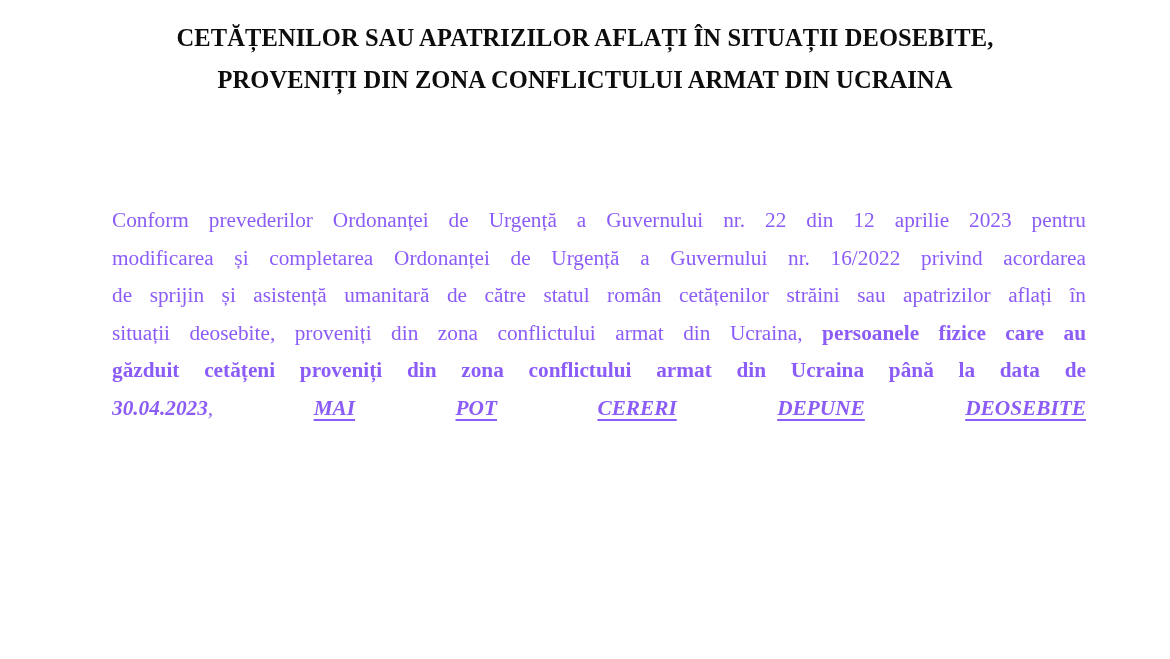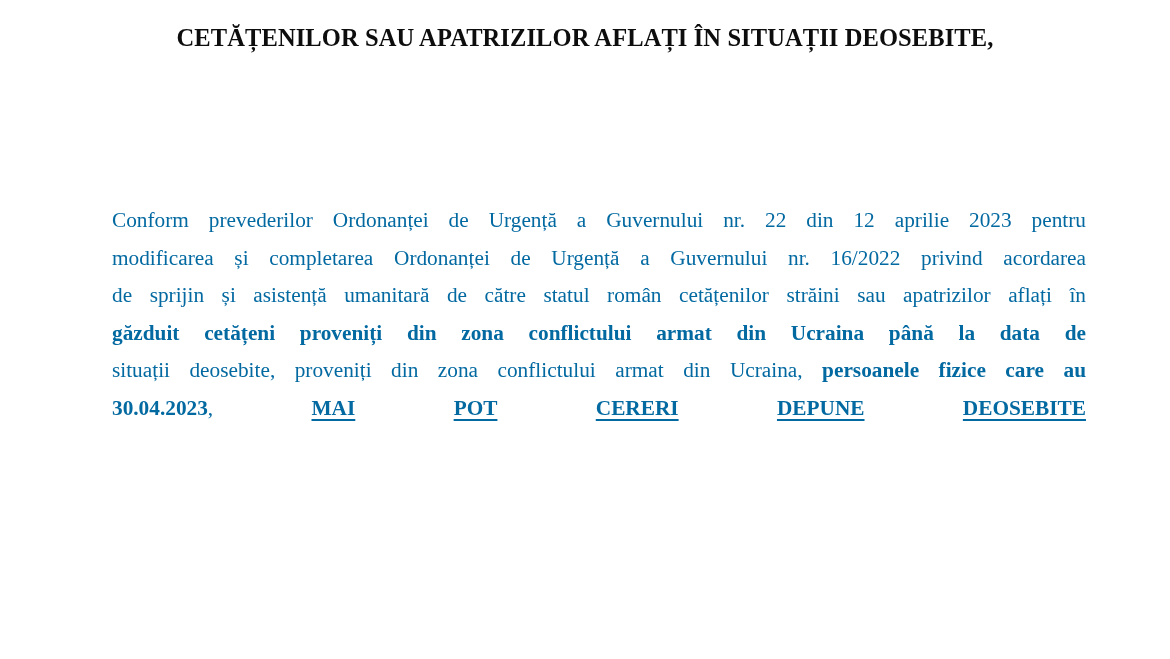--- a/index.html
+++ b/index.html
@@ -40,21 +40,21 @@
       color: #0d0d0d;
     }
     .body-para {
       position: absolute;
       left: 112px;
       top: 182px;
       width: 974px;
       font-size: 21.3px;
       line-height: 37.6px;
       text-align: justify;
-      color: #0369a1;
+      color: #8b5cf6;
     }
     .line {
       display: block;
       text-align: justify;
       text-align-last: justify;
       white-space: nowrap;
       height: 37.6px;
       overflow: visible;
     }
     .line.last {
@@ -64,37 +64,39 @@
     .u {
       text-decoration: underline;
       text-decoration-thickness: 2px;
       text-underline-offset: 4px;
     }
     .line-flex {
       display: flex;
       justify-content: space-between;
       white-space: nowrap;
       height: 37.6px;
+      font-style: italic;
     }
   </style>
 </head>
 <body>
 
 <div class="page">
 
   <div class="title-block">
     <div class="title-line">CETĂȚENILOR SAU APATRIZILOR AFLAȚI ÎN SITUAȚII DEOSEBITE,</div>
+    <div class="title-line">PROVENIȚI DIN ZONA CONFLICTULUI ARMAT DIN UCRAINA</div>
   </div>
 
   <div class="body-para">
     <span class="line">Conform prevederilor Ordonanței de Urgență a Guvernului nr. 22 din 12 aprilie 2023 pentru</span>
     <span class="line">modificarea și completarea Ordonanței de Urgență a Guvernului nr. 16/2022 privind acordarea</span>
     <span class="line">de sprijin și asistență umanitară de către statul român cetățenilor străini sau apatrizilor aflați în</span>
+    <span class="line"><span>situații deosebite, proveniți din zona conflictului armat din Ucraina, </span><span class="b">persoanele fizice care au</span></span>
     <span class="line b">găzduit cetățeni proveniți din zona conflictului armat din Ucraina până la data de</span>
-    <span class="line"><span>situații deosebite, proveniți din zona conflictului armat din Ucraina, </span><span class="b">persoanele fizice care au</span></span>
     <div class="line-flex">
       <span><span class="b">30.04.2023</span><span>,</span></span>
       <span class="b u">MAI</span>
       <span class="b u">POT</span>
       <span class="b u">CERERI</span>
       <span class="b u">DEPUNE</span>
       <span class="b u">DEOSEBITE</span>
     </div>
   </div>
 

